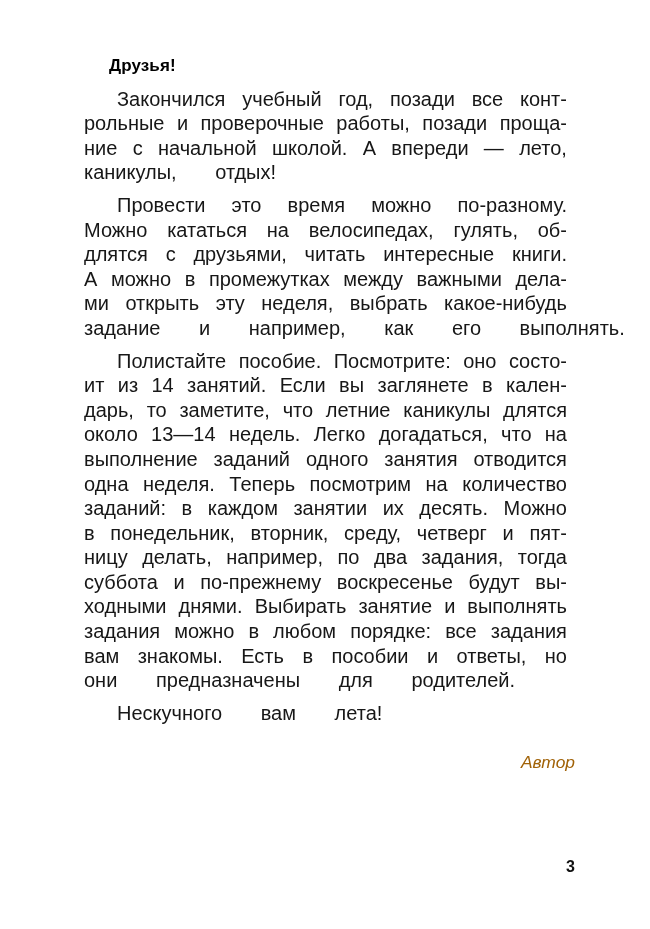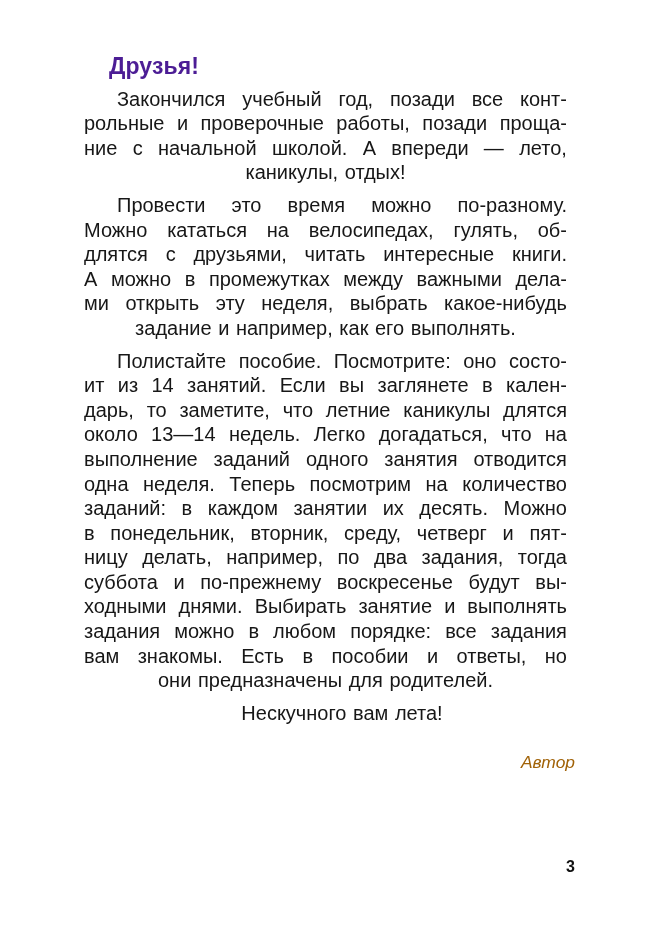--- a/index.html
+++ b/index.html
@@ -27,27 +27,27 @@
   }
 
   .text-column {
     position: absolute;
     left: 76px;
     top: 54px;
     width: 499px;
   }
 
   .heading {
-    font-size: 23px;
+    font-size: 17px;
     font-weight: bold;
     line-height: 24.6px;
     letter-spacing: 0.1px;
     text-indent: 33px;
     margin: 0;
-    color: #4c1d95;
+    color: #000000;
   }
 
   .para {
     margin: 8px;
     font-size: 20px;
     line-height: 24.6px;
     color: #171717;
   }
 
   
@@ -60,21 +60,22 @@
   }
   .line .w {
     white-space: pre;
   }
   
   .line.just {
     justify-content: space-between;
   }
   
   .line.last {
-    justify-content: center;
+    justify-content: flex-start;
+    gap: 32px;
   }
   .line.last .w + .w {
     margin-left: 0.33em;
   }
   
   .line.indent {
     padding-left: 33px;
     width: auto;
     min-width: 100%;
     box-sizing: border-box;

